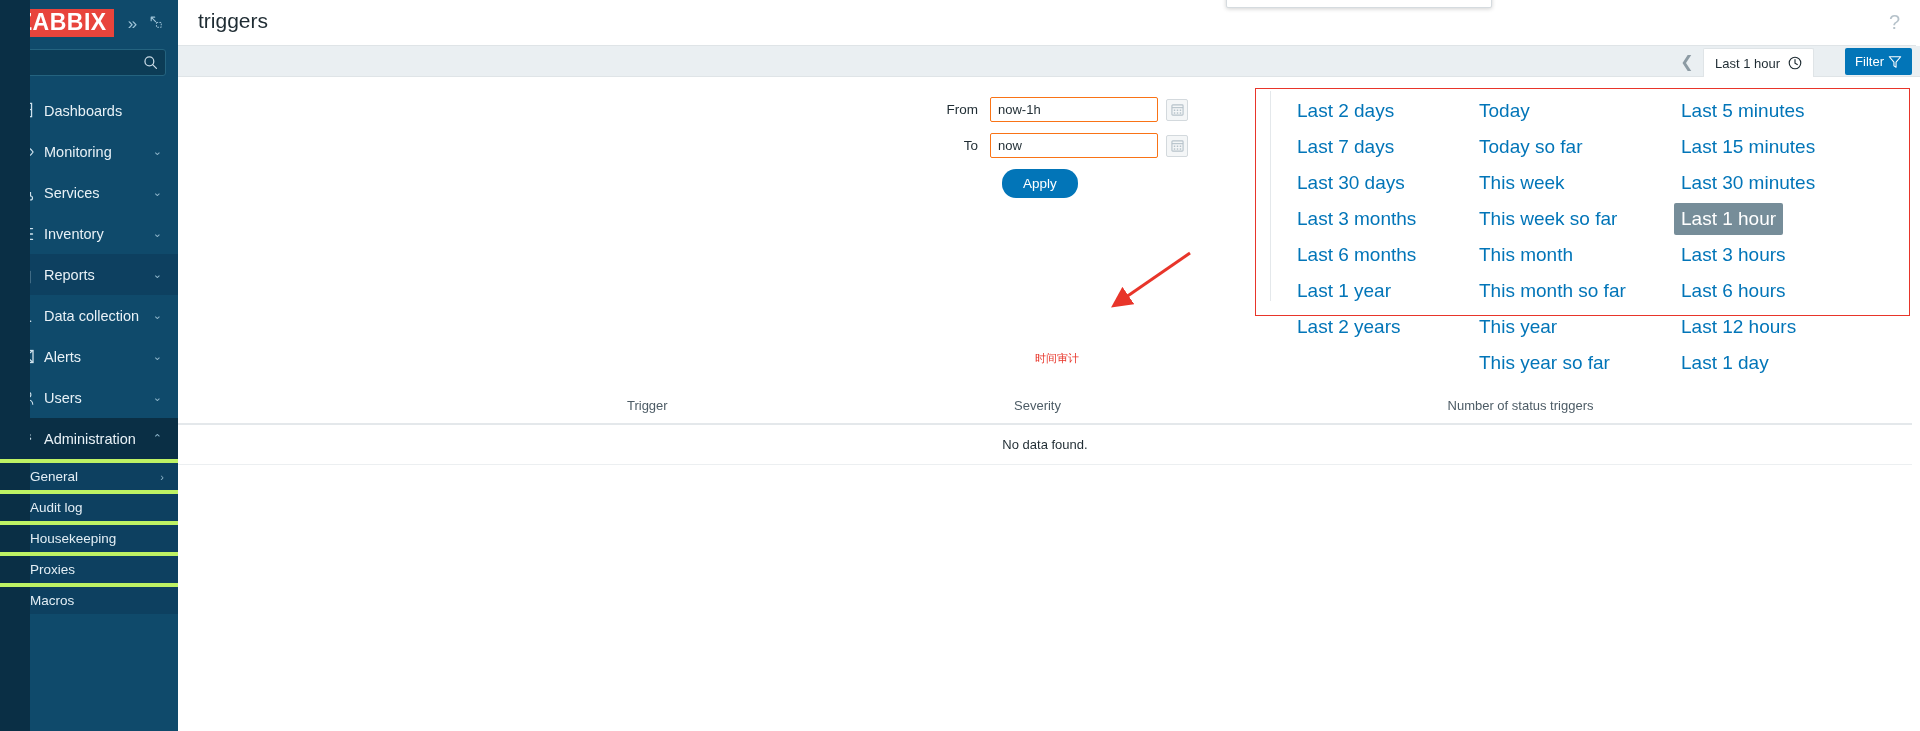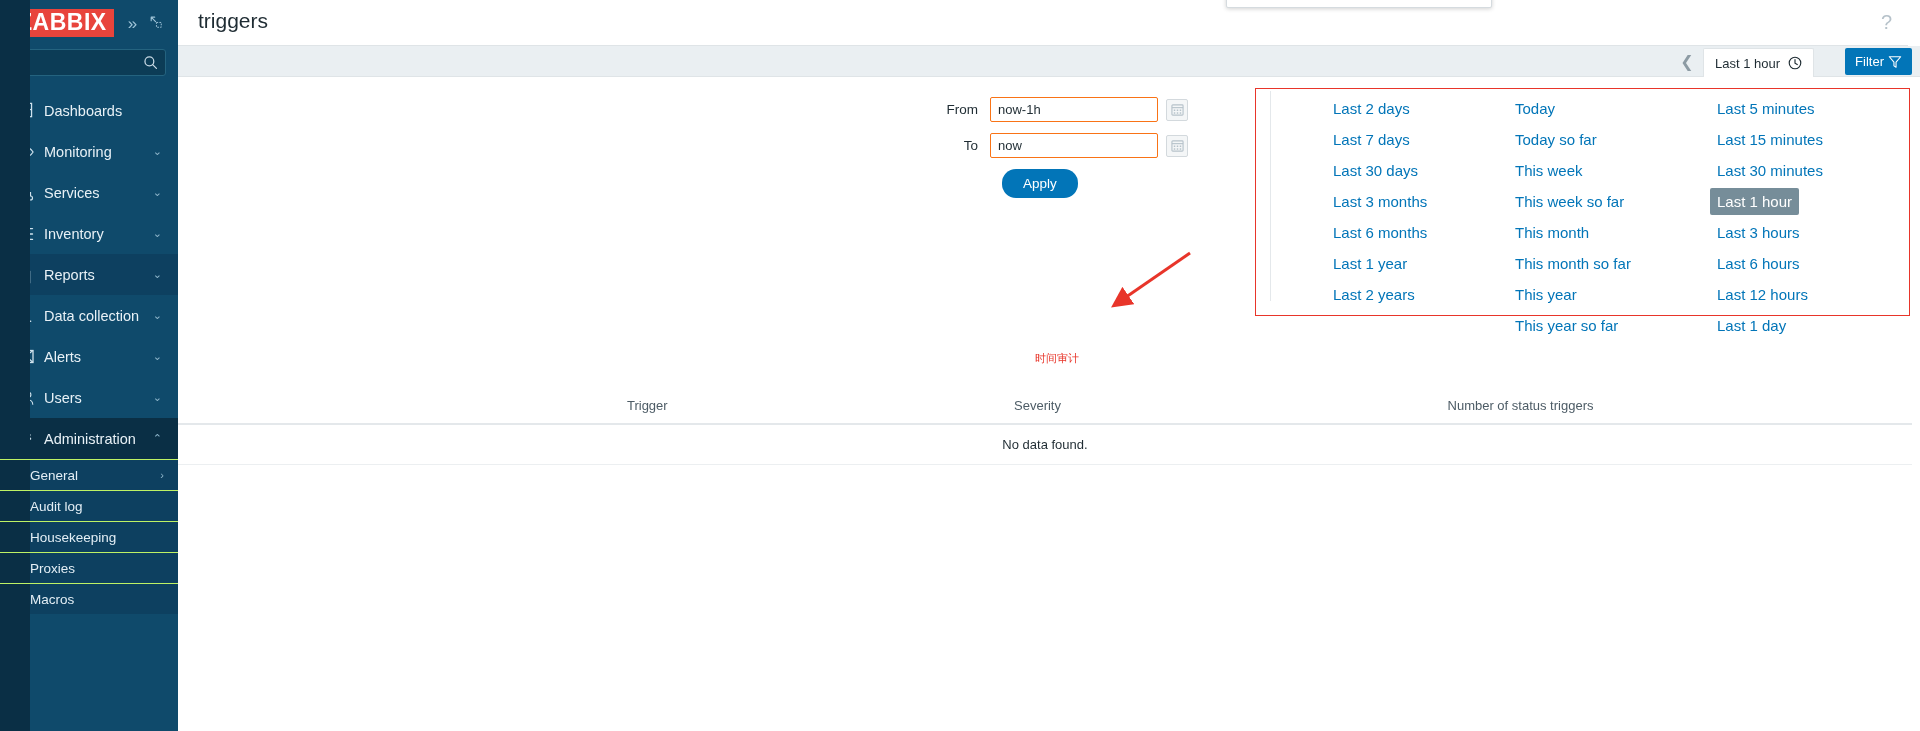--- a/index.html
+++ b/index.html
@@ -51,28 +51,28 @@
   .nav-item.active::before {
     content: ""; position: absolute; left: 0; top: 0; bottom: 0;
     width: 4px; background: #4e9fd0;
   }
   .nav-item.expanded { background: #0a2f45; }
 
   .submenu { background: #0d4060; }
   .sub-item {
     position: relative; display: flex; align-items: center;
     height: 31px; padding-left: 30px; color: #e3eef5; font-size: 13.5px;
-    cursor: pointer; border-top: 1px solid #bef264;
+    cursor: pointer; border-top: 4px solid #bef264;
   }
   .sub-item .sub-chev { position: absolute; right: 14px; color: #8fb6cb; font-size: 11px; }
   .sub-rail { position: absolute; left: 0; top: 0; bottom: 0; width: 30px; background: #0a2f45; }
 
   
   .header {
-    position: absolute; left: 178px; top: 0; right: 12px; height: 46px;
+    position: absolute; left: 178px; top: 0; right: 4px; height: 46px;
     background: #fff; border-bottom: 1px solid #dfe4e7;
   }
   .page-title {
     position: absolute; left: 20px; top: 9px;
     font-size: 21px; color: #1f2c33; white-space: nowrap;
   }
   .help-q {
     position: absolute; right: 16px; top: 11px;
     color: #b6c2ca; font-size: 20px; cursor: pointer;
   }
@@ -139,23 +139,23 @@
   .tp-divider { position: absolute; left: 1092px; top: 14px; width: 1px; height: 210px; background: #e4e8eb; }
 
   .tp-cols {
     position: absolute; left: 1112px; top: 18px; right: 8px;
     display: flex; gap: 0;
   }
   .tp-col { width: 182px; }
   .tp-col:nth-child(2) { width: 202px; }
   .tp-col:nth-child(3) { width: 190px; }
   .range-item {
-    display: block; font-size: 15px; color: #0275b8;
+    display: block; font-size: 19px; color: #0275b8;
     padding: 5px 7px; margin-bottom: 4px; border-radius: 2px;
-    cursor: pointer; white-space: nowrap; width: fit-content; margin-left: 36px;
+    cursor: pointer; white-space: nowrap; width: fit-content;
   }
   .range-item.selected { background: #768d99; color: #fff; }
 
   
   .anno-box {
     position: absolute; left: 1255px; top: 88px; width: 655px; height: 228px;
     border: 1.5px solid #e8352a; pointer-events: none; z-index: 30;
   }
   .anno-text {
     position: absolute; left: 1035px; top: 351px;

